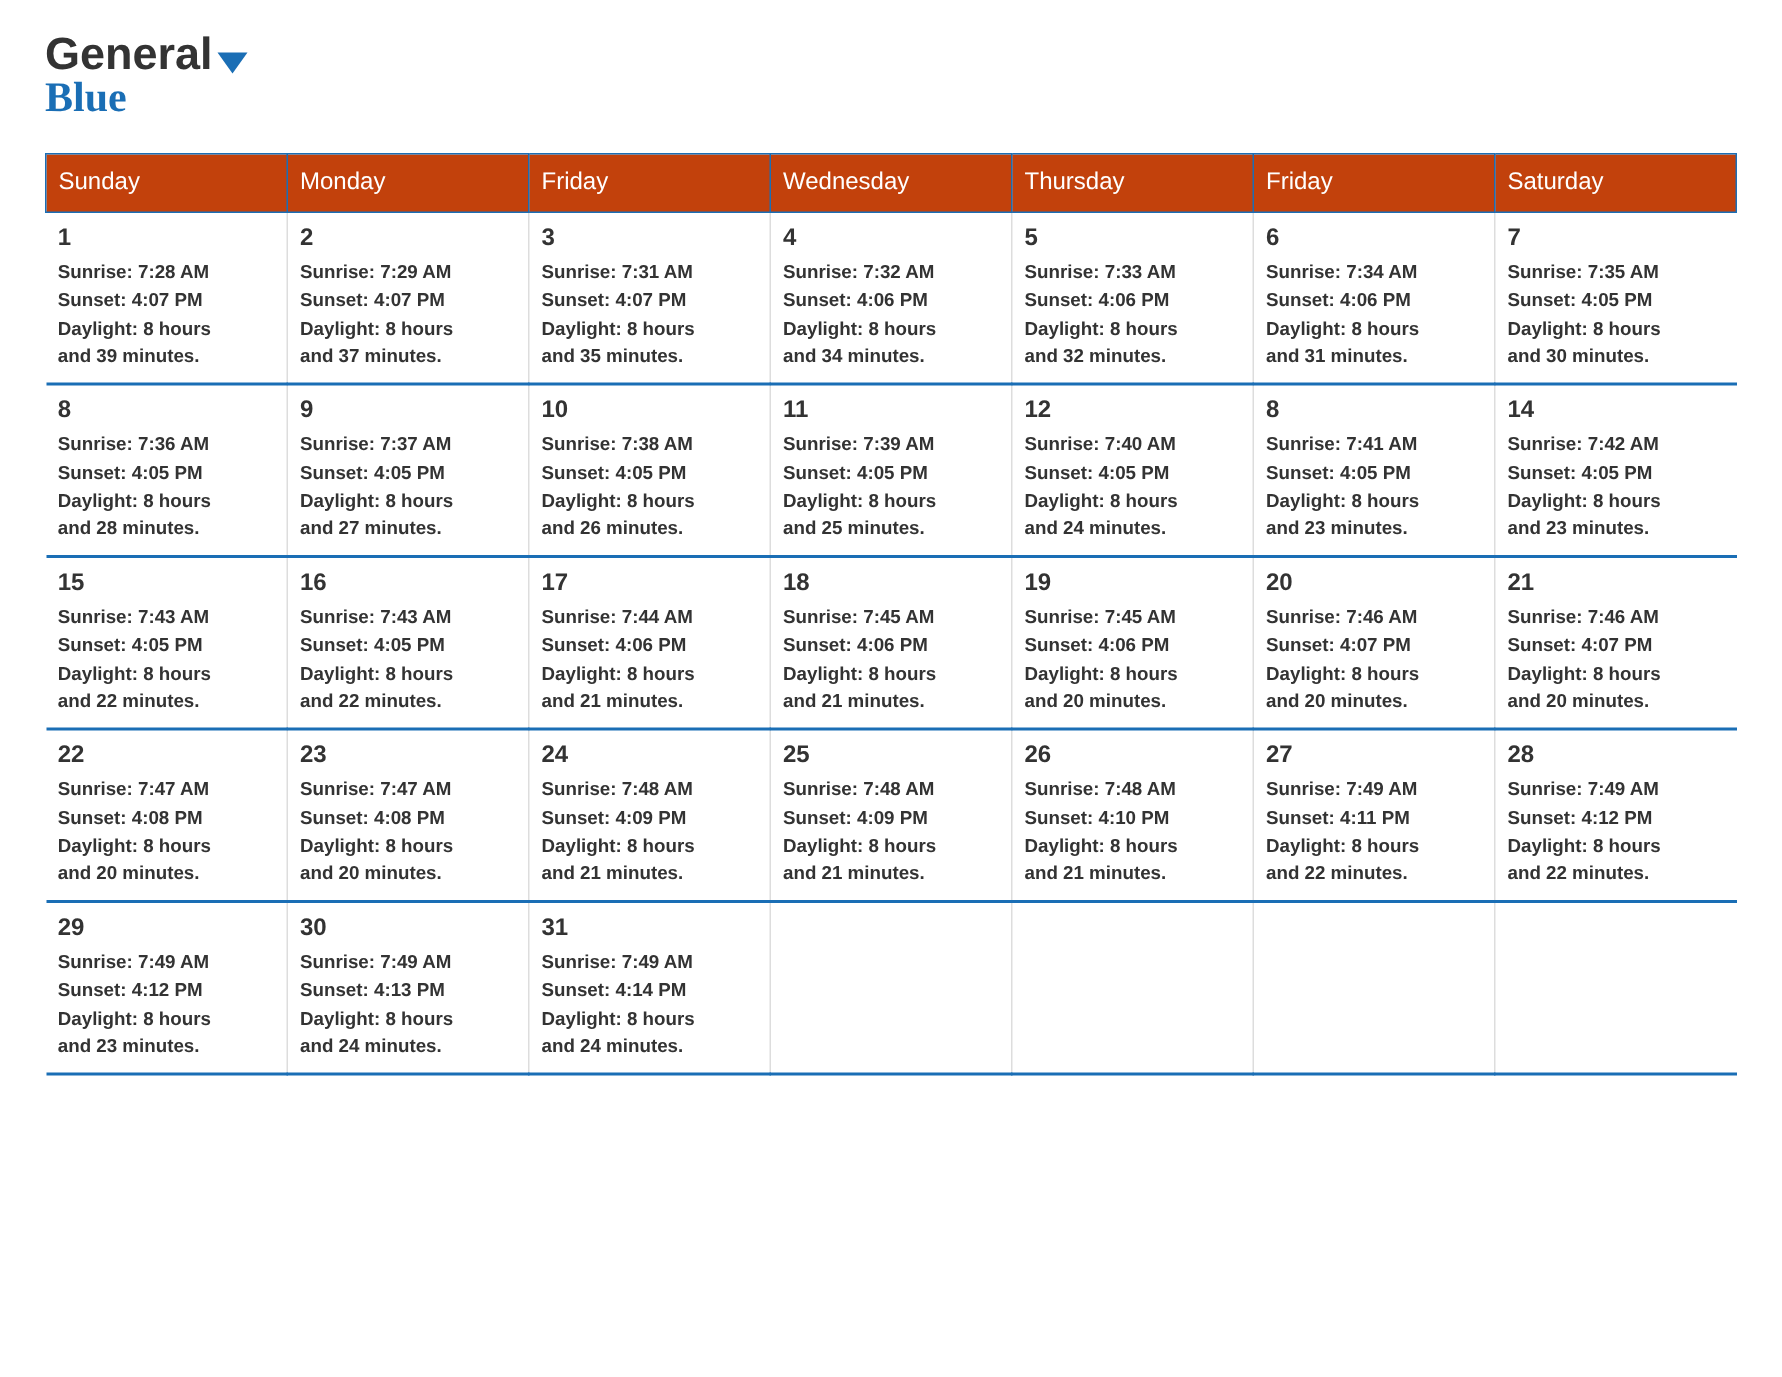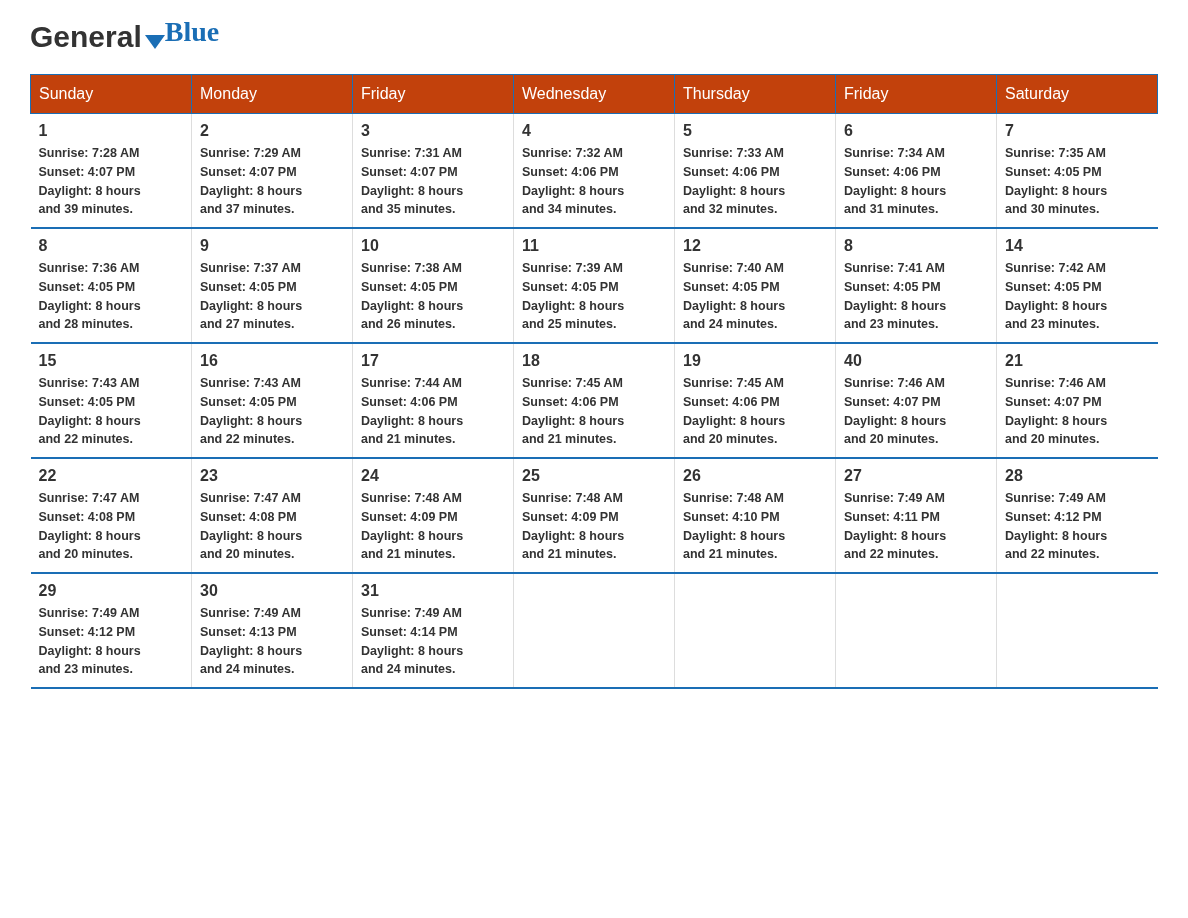--- a/index.html
+++ b/index.html
@@ -11,21 +11,21 @@
       padding: 20px 30px;
     }
     .header {
       display: flex;
       justify-content: space-between;
       align-items: flex-start;
       margin-bottom: 20px;
     }
     .logo {
       display: flex;
-      flex-direction: row;
+      flex-direction: column;
       align-items: flex-start;
     }
     .title-section {
       text-align: right;
     }
     .month-title {
       font-size: 52px;
       font-weight: bold;
       color: #333;
       line-height: 1.1;
@@ -188,21 +188,21 @@
         </td>
         <td>
           <span class="day-num">18</span>
           <div class="day-info">Sunrise: 7:45 AM<br>Sunset: 4:06 PM<br>Daylight: 8 hours<br>and 21 minutes.</div>
         </td>
         <td>
           <span class="day-num">19</span>
           <div class="day-info">Sunrise: 7:45 AM<br>Sunset: 4:06 PM<br>Daylight: 8 hours<br>and 20 minutes.</div>
         </td>
         <td>
-          <span class="day-num">40</span>
+          <span class="day-num">20</span>
           <div class="day-info">Sunrise: 7:46 AM<br>Sunset: 4:07 PM<br>Daylight: 8 hours<br>and 20 minutes.</div>
         </td>
         <td>
           <span class="day-num">21</span>
           <div class="day-info">Sunrise: 7:46 AM<br>Sunset: 4:07 PM<br>Daylight: 8 hours<br>and 20 minutes.</div>
         </td>
       </tr>
       <tr>
         <td>
           <span class="day-num">22</span>

